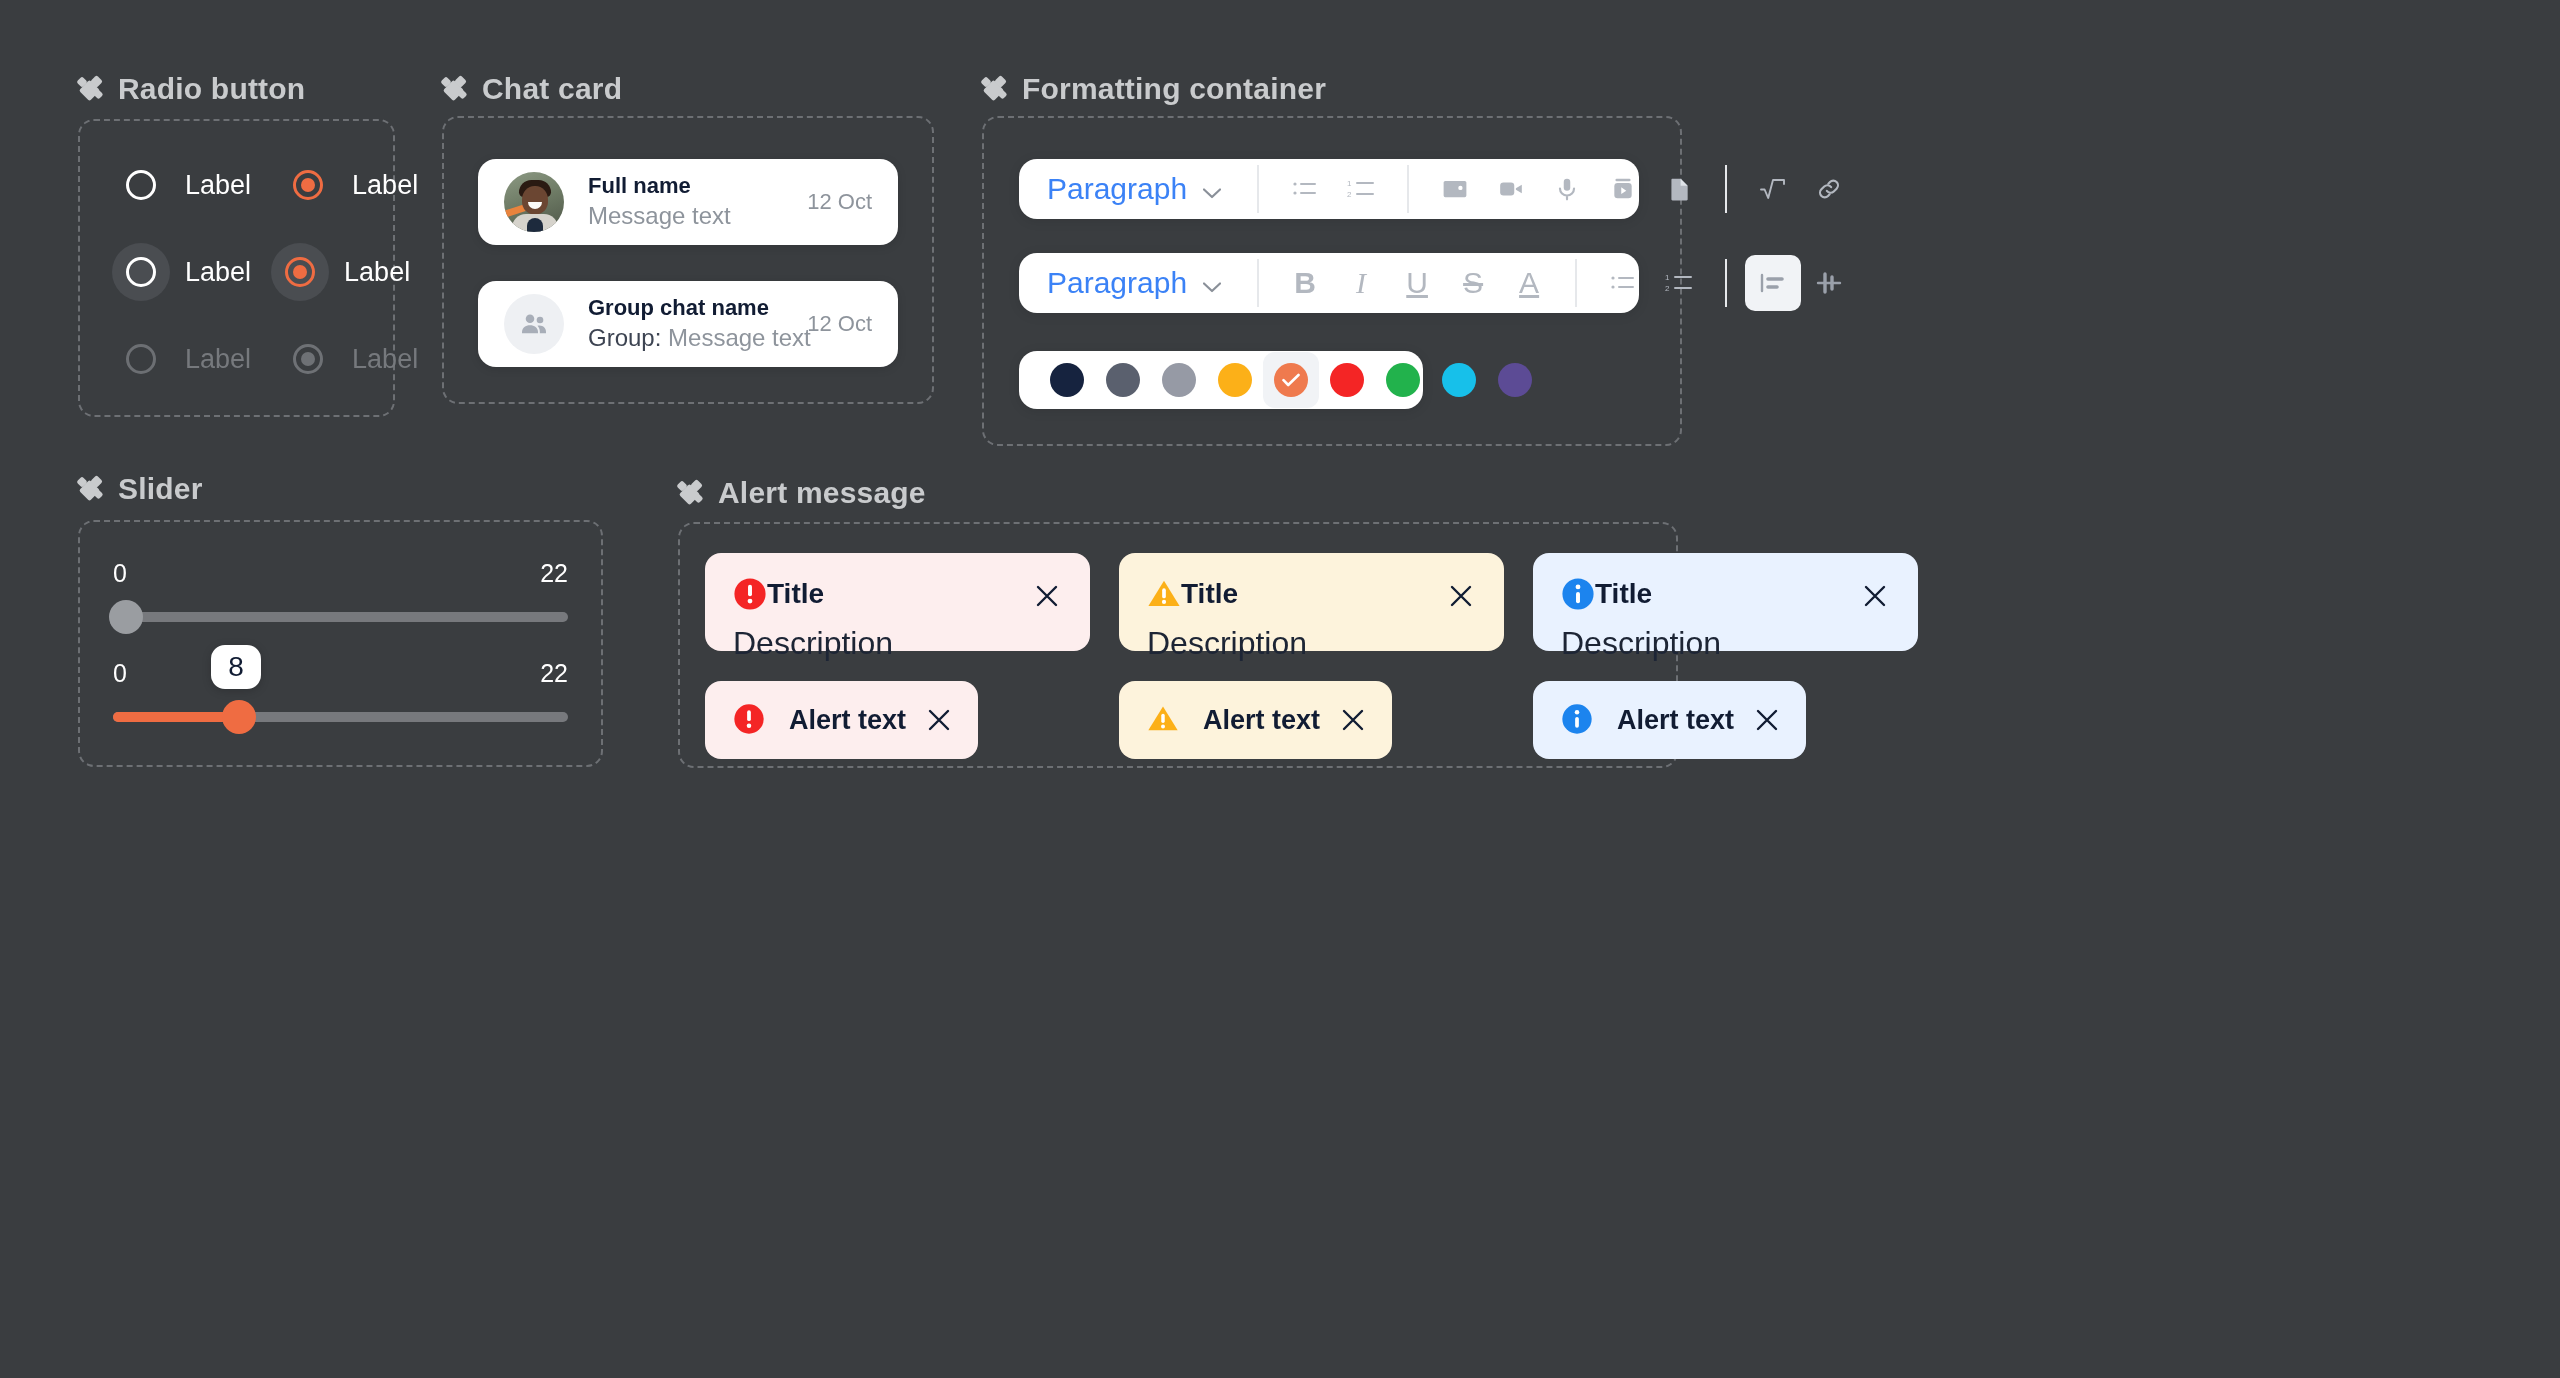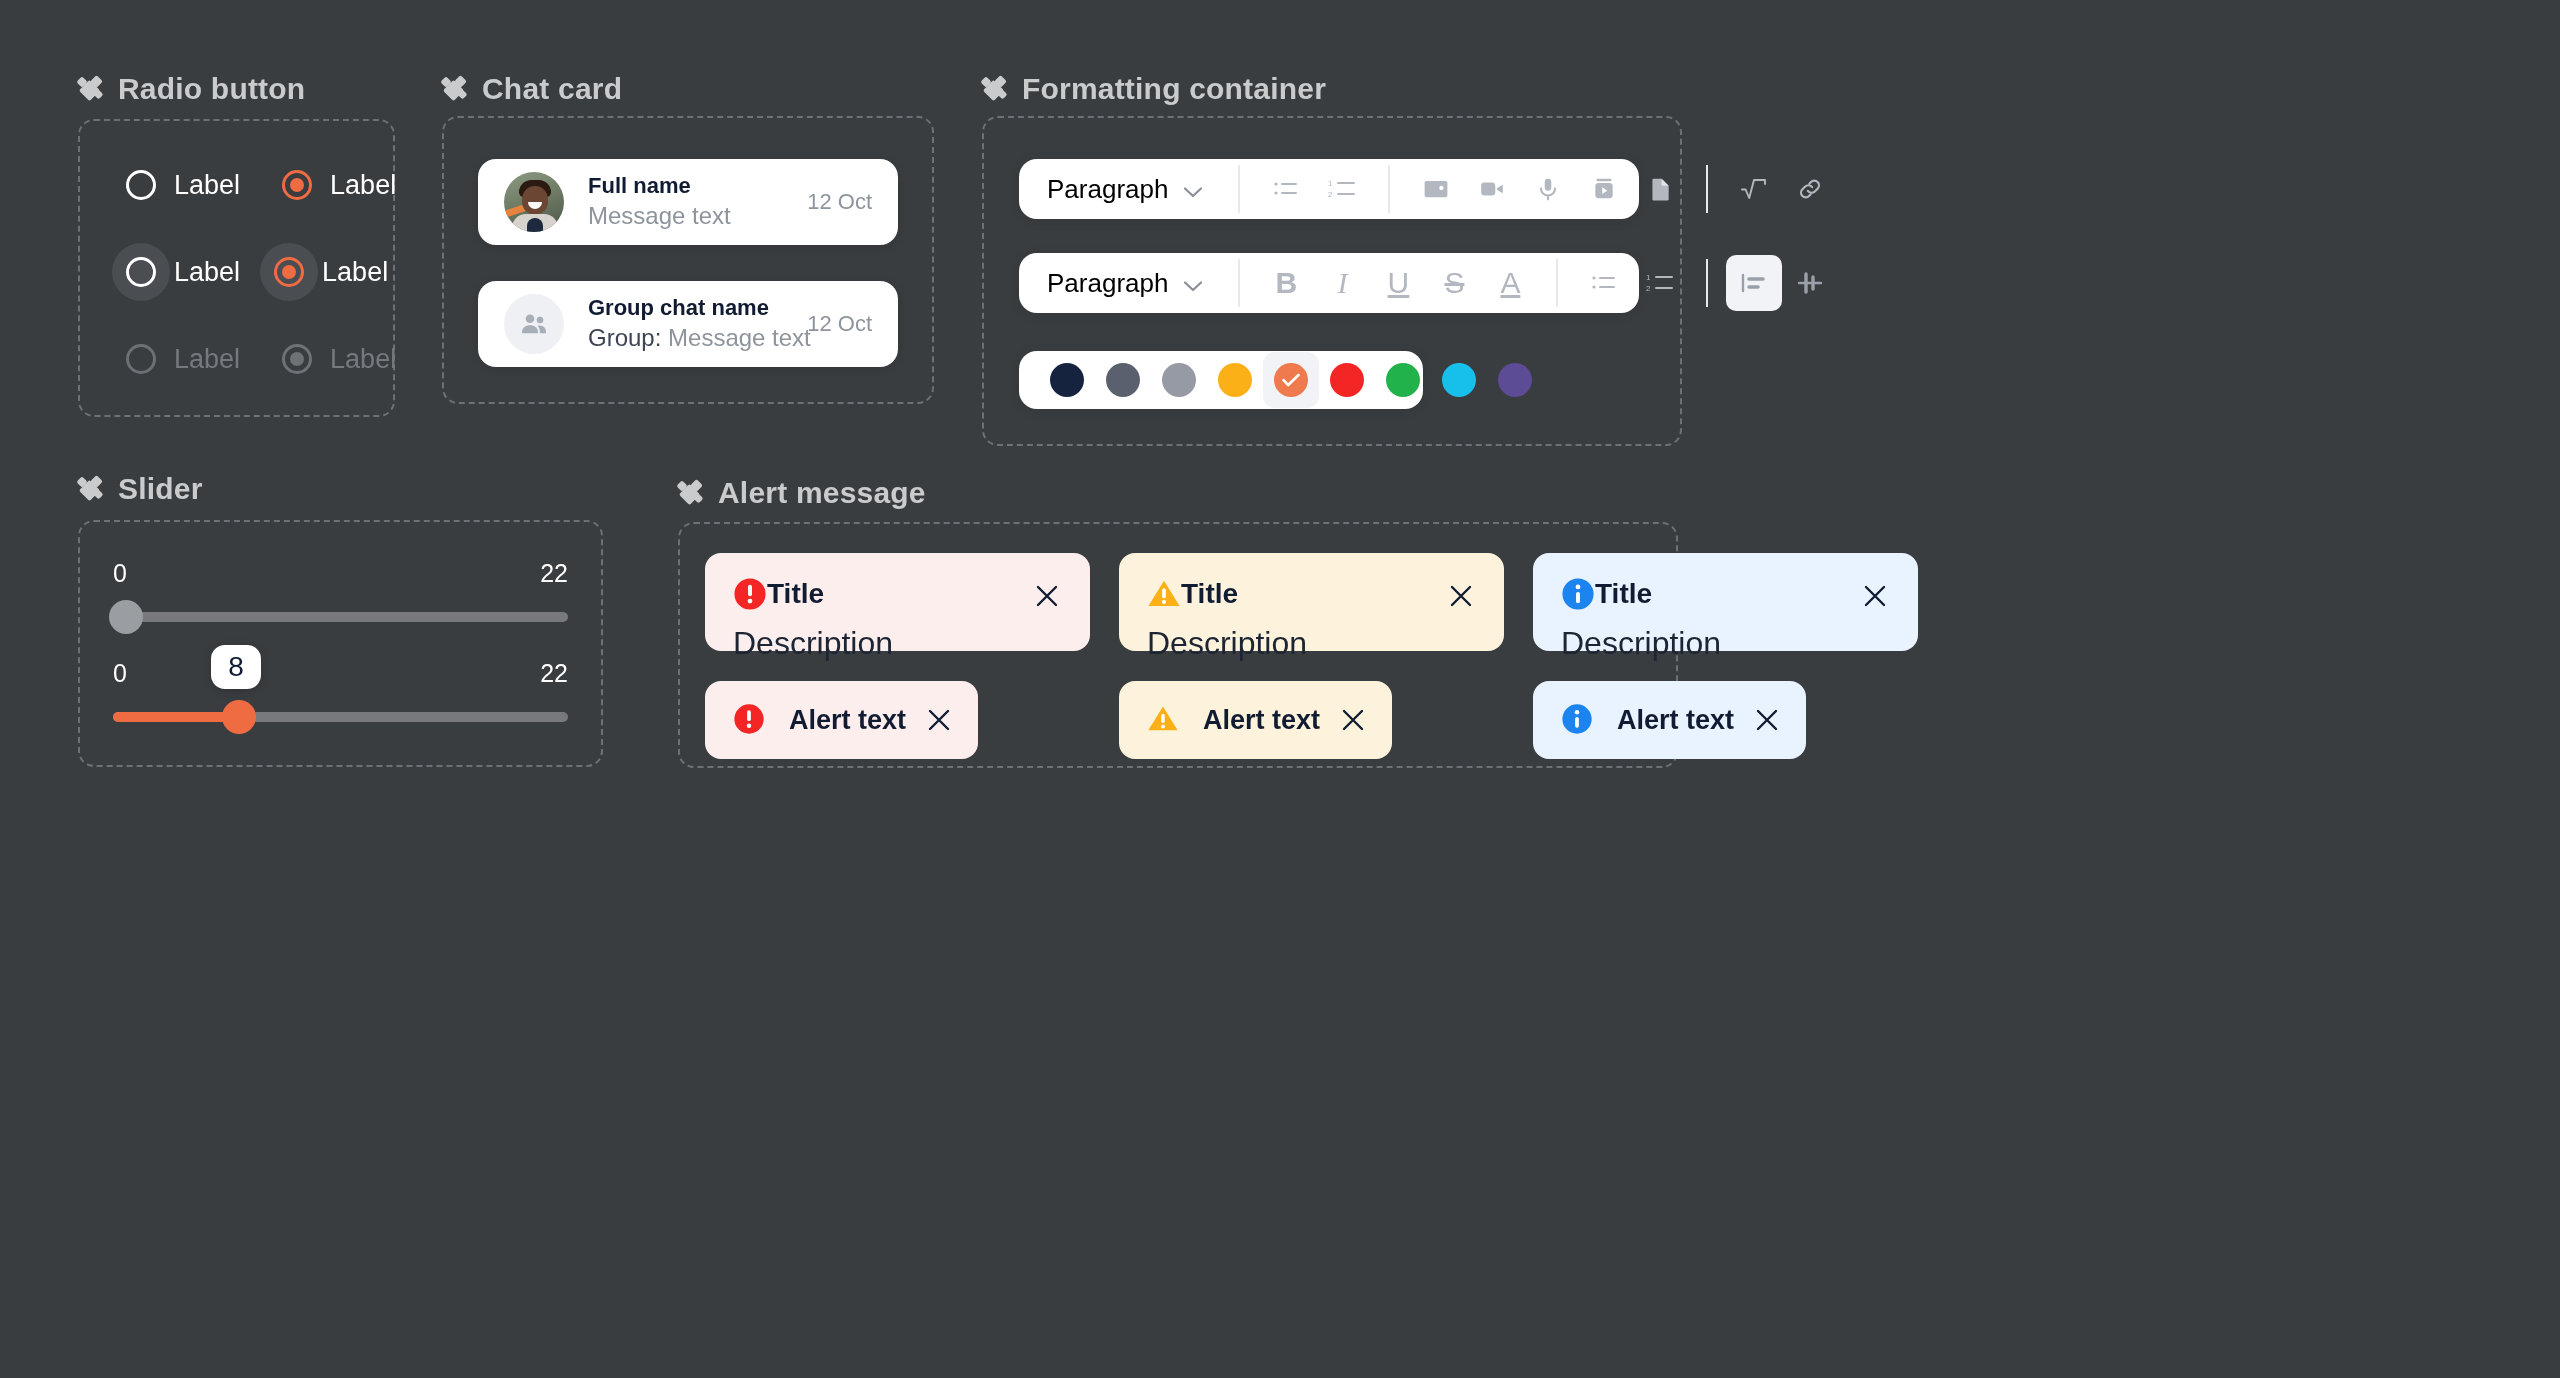--- a/index.html
+++ b/index.html
@@ -28,21 +28,21 @@
   .sparkle i.c { width: 8px;  height: 8px;  left: 0px;  top: 2px; }
   .sparkle i.d { width: 7px;  height: 7px;  left: 17px; top: 15px;}
 
   
   .frame {
     position: absolute;
     border: 2px dashed #6d7074;
     border-radius: 16px;
   }
   .radio-row { position: absolute; display: flex; align-items: center; }
-  .radio-item { display: flex; align-items: center; gap: 4px; }
+  .radio-item { display: flex; align-items: center; gap: 15px; }
   .radio-hit {
     width: 58px; height: 58px; border-radius: 50%;
     display: flex; align-items: center; justify-content: center;
     flex: none;
   }
   .radio-hit.hover { background: #4a4d51; }
   .ring {
     width: 30px; height: 30px; border-radius: 50%;
     border: 3px solid #ffffff; box-sizing: border-box;
   }
@@ -126,21 +126,21 @@
   
   .toolbar {
     position: absolute;
     background: #ffffff; border-radius: 18px;
     display: flex; align-items: center;
     padding: 0 22px; gap: 0;
     box-shadow: 0 2px 12px rgba(0,0,0,.10);
   }
   .para-btn {
     display: flex; align-items: flex-end; gap: 16px;
-    color: #000000; font-size: 26px; padding: 0 18px 0 6px;
+    color: #3b82f6; font-size: 30px; padding: 0 18px 0 6px;
     white-space: nowrap;
   }
   .tb-sep { width: 2px; height: 48px; background: #e6e8eb; margin: 0 18px; flex: none; }
   .tb-btn {
     width: 56px; height: 56px; border-radius: 10px;
     display: flex; align-items: center; justify-content: center;
     color: #a9afb8; flex: none;
   }
   .tb-btn.active { background: #f1f3f6; }
   .tb-btn svg { display: block; }

